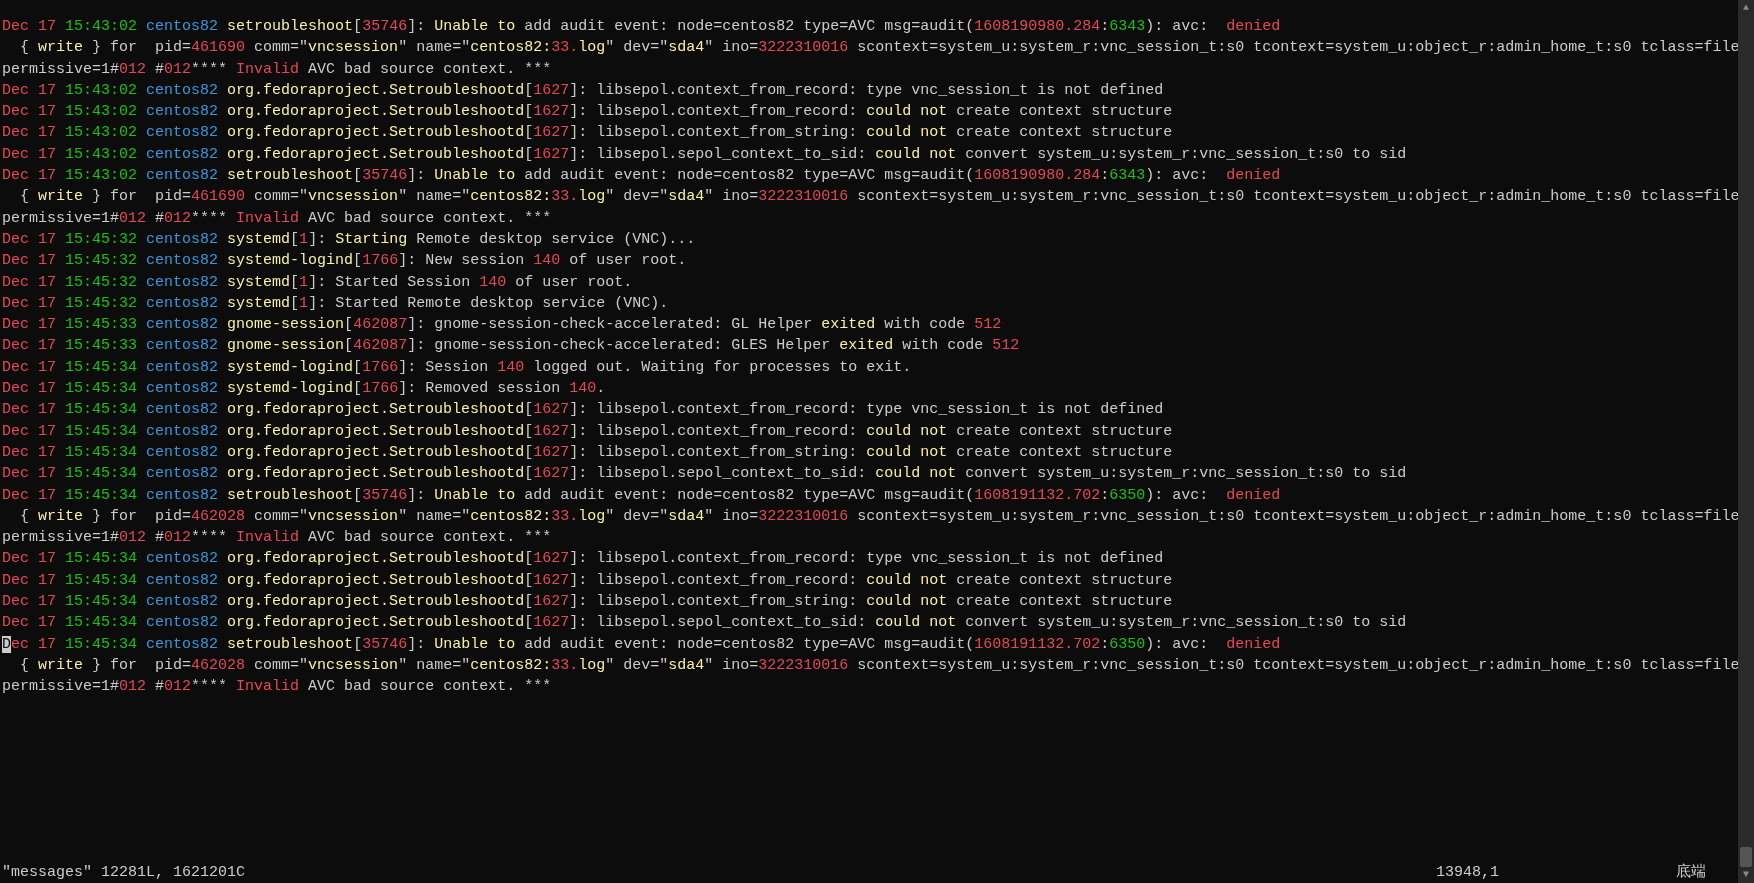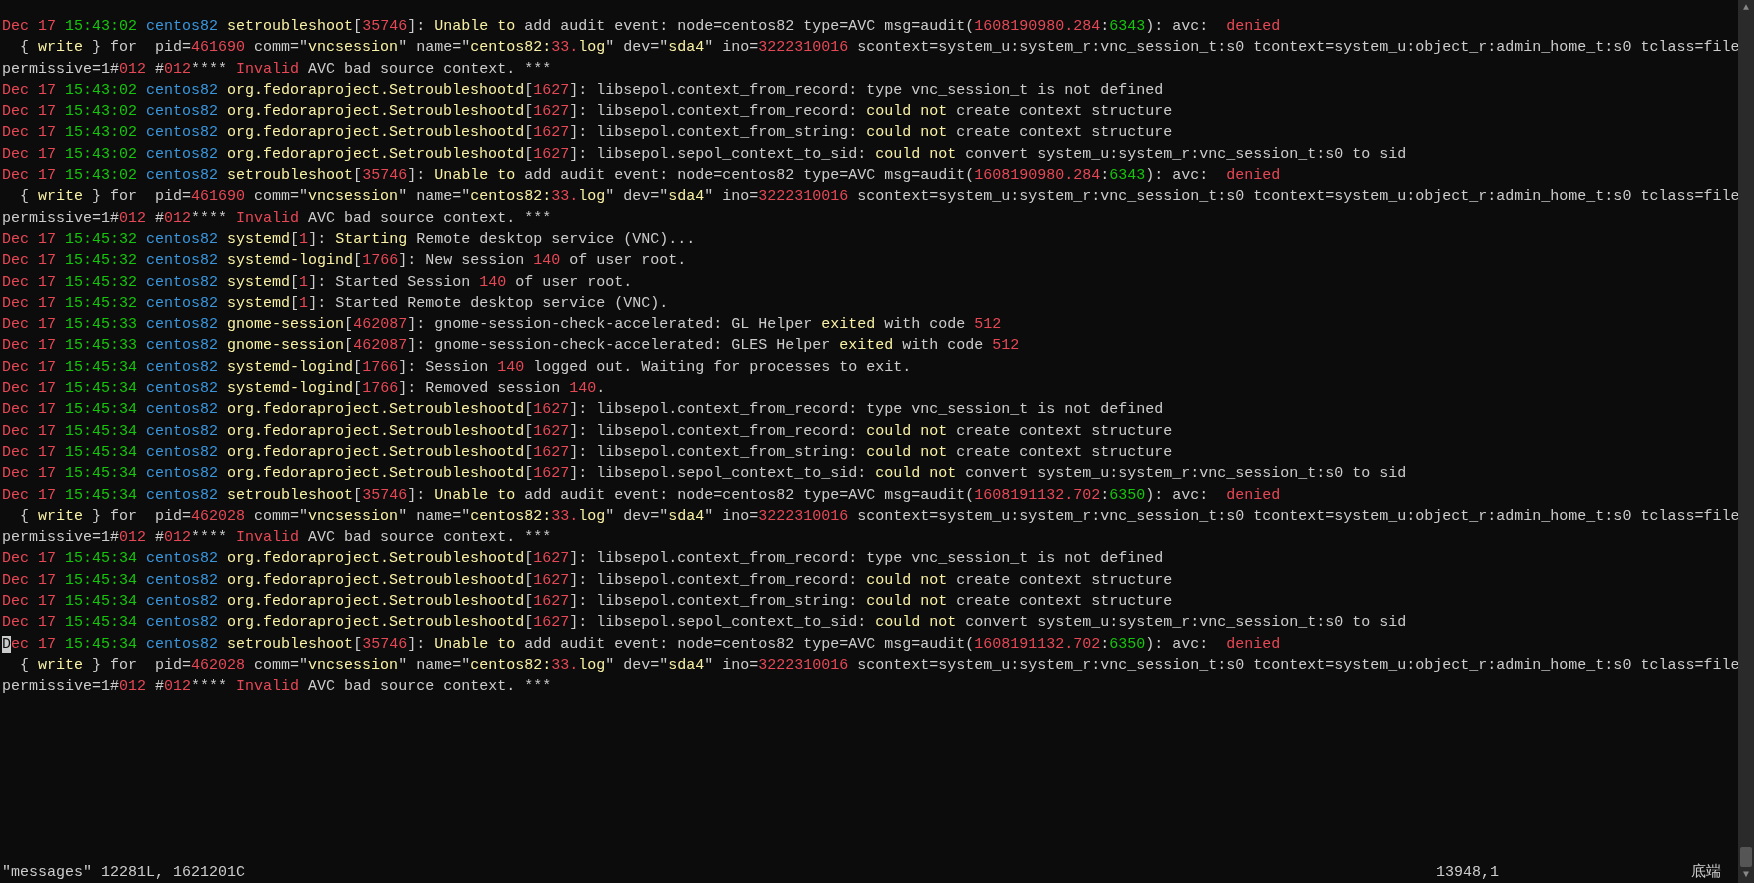--- a/index.html
+++ b/index.html
@@ -3,21 +3,21 @@
 <meta charset="utf-8">
 <style>
   html,body{margin:0;padding:0;background:#0c0c0c;color:#ccc;font-family:Consolas,"Courier New",monospace;font-size:15px;line-height:21.3px;width:1754px;height:883px;overflow:hidden}
   .view{width:1738px;height:883px;overflow:hidden;padding:16px 2px;white-space:pre-wrap;word-break:break-all}
   .sb{position:absolute;right:0;top:0;width:16px;height:883px;background:#2a2a2a}
   .up,.dn{position:absolute;left:0;width:16px;height:16px;display:flex;align-items:center;justify-content:center;color:#888;font-size:10px}
   .up{top:0}.dn{bottom:0}
   .thumb{position:absolute;left:2px;width:12px;background:#555;border-radius:2px}
   .c-r{color:#e74856}.c-g{color:#16c60c}.c-y{color:#f9f1a5}.c-c{color:#3a96dd}.c-w{color:#cccccc}
   .status{position:absolute;left:0;bottom:0;width:1738px;background:#0c0c0c;color:#ccc;padding:0 2px;display:flex}
-  .st-left{flex:1}.st-pos{width:240px}.st-end{width:60px;text-align:center;padding-right:4px}
+  .st-left{flex:1}.st-pos{width:240px}.st-end{width:60px;text-align:left;padding-right:4px}
   .cursor{background:#ccc;color:#0c0c0c}
 </style>
 </head>
 <body>
 
 <div class="view" id="v"><span class="c-r">Dec 17</span><span class="c-g"> 15:43:02</span> <span class="c-c">centos82</span> <span class="c-y">setroubleshoot</span>[<span class="c-r">35746</span>]: <span class="c-y">Unable to</span><span class="c-w"> add audit event: node=centos82 type=AVC msg=audit(</span><span class="c-r">1608190980.284</span>:<span class="c-g">6343</span><span class="c-w">): avc:  </span><span class="c-r">denied</span>
 <span class="c-w">  { </span><span class="c-y">write</span><span class="c-w"> } for  pid=</span><span class="c-r">461690</span><span class="c-w"> comm="</span><span class="c-y">vncsession</span><span class="c-w">" name="</span><span class="c-y">centos82:</span><span class="c-r">33.</span><span class="c-y">log</span><span class="c-w">" dev="</span><span class="c-y">sda4</span><span class="c-w">" ino=</span><span class="c-r">3222310016</span><span class="c-w"> scontext=system_u:system_r:vnc_session_t:s0 tcontext=system_u:object_r:admin_home_t:s0 tclass=file permissive=1#</span><span class="c-r">012</span><span class="c-w"> #</span><span class="c-r">012</span><span class="c-w">**** </span><span class="c-r">Invalid</span><span class="c-w"> AVC bad source context. ***</span>
 <span class="c-r">Dec 17</span><span class="c-g"> 15:43:02</span> <span class="c-c">centos82</span> <span class="c-y">org.fedoraproject.Setroubleshootd</span>[<span class="c-r">1627</span>]: <span class="c-w">libsepol.context_from_record: type vnc_session_t is not defined</span>
 <span class="c-r">Dec 17</span><span class="c-g"> 15:43:02</span> <span class="c-c">centos82</span> <span class="c-y">org.fedoraproject.Setroubleshootd</span>[<span class="c-r">1627</span>]: <span class="c-w">libsepol.context_from_record: </span><span class="c-y">could not</span><span class="c-w"> create context structure</span>
 <span class="c-r">Dec 17</span><span class="c-g"> 15:43:02</span> <span class="c-c">centos82</span> <span class="c-y">org.fedoraproject.Setroubleshootd</span>[<span class="c-r">1627</span>]: <span class="c-w">libsepol.context_from_string: </span><span class="c-y">could not</span><span class="c-w"> create context structure</span>

